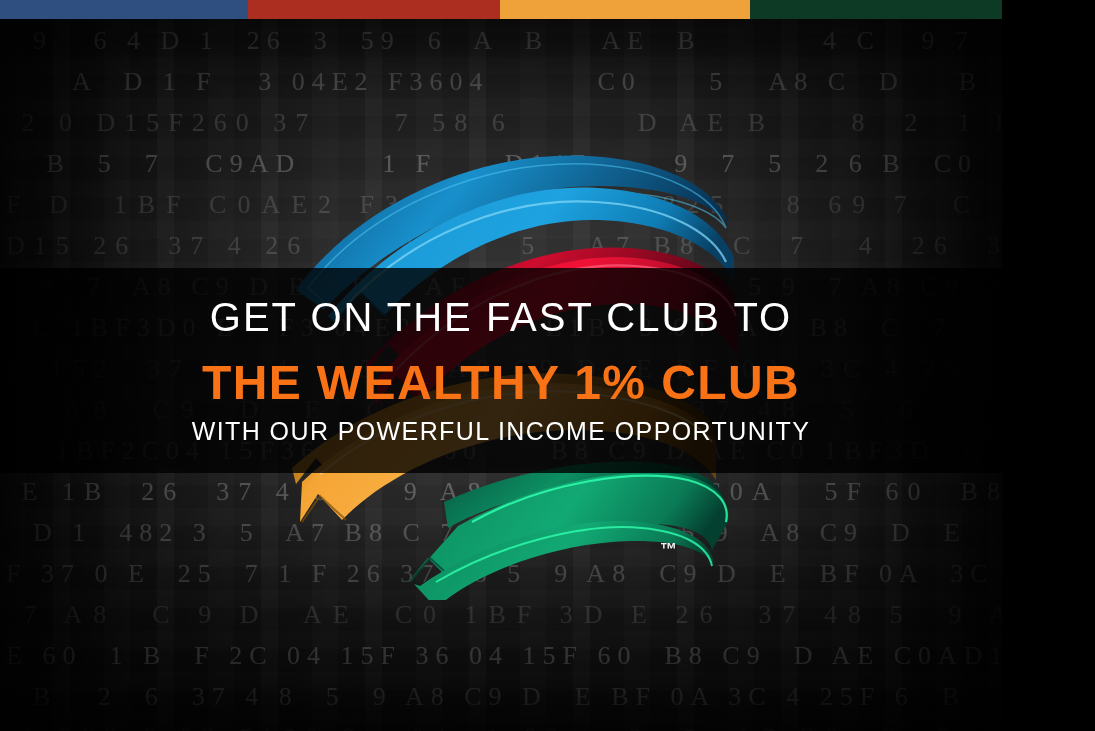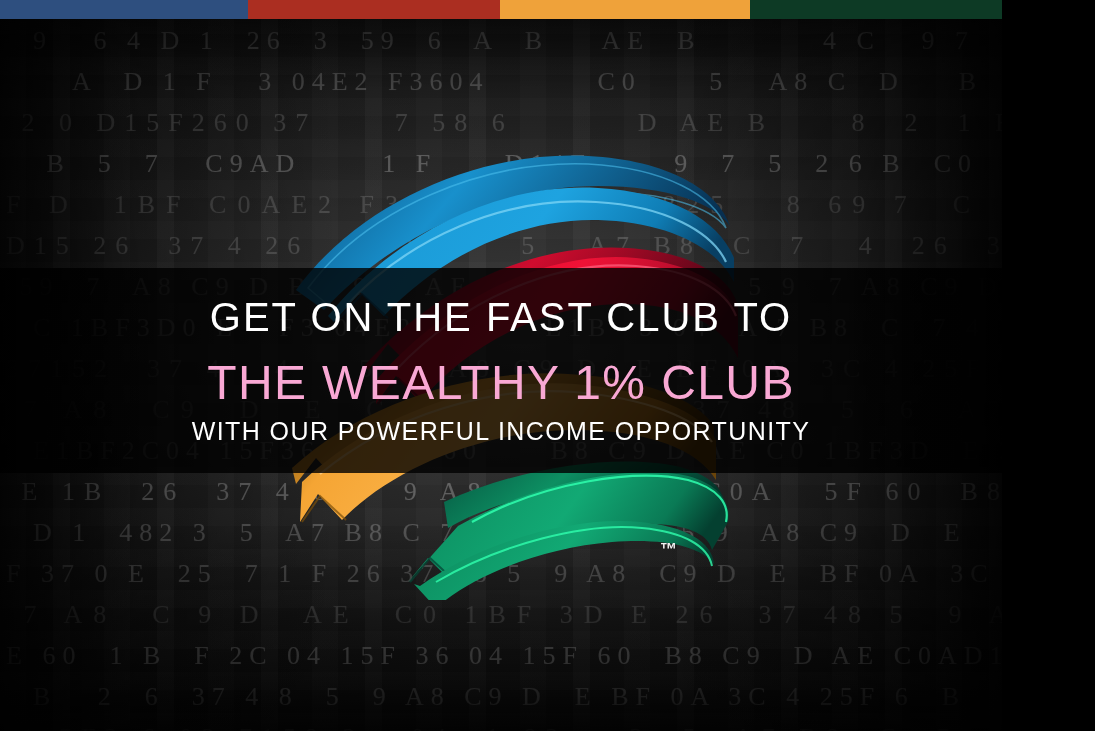--- a/index.html
+++ b/index.html
@@ -135,23 +135,23 @@
   .line1{
     color:#ffffff;
     font-size:40px;
     font-weight:400;
     letter-spacing:2.0px;
     line-height:1.08;
     white-space:nowrap;
     margin-bottom:7px;
   }
   .line2{
-    color:#f9a8d4;
+    color:#f97316;
     font-size:48px;
-    font-weight:400;
+    font-weight:700;
     letter-spacing:1.4px;
     line-height:1.08;
     white-space:nowrap;
     margin-bottom:9px;
     margin-top:11px;
   }
   .line3{
     color:#ffffff;
     font-size:25px;
     font-weight:400;

